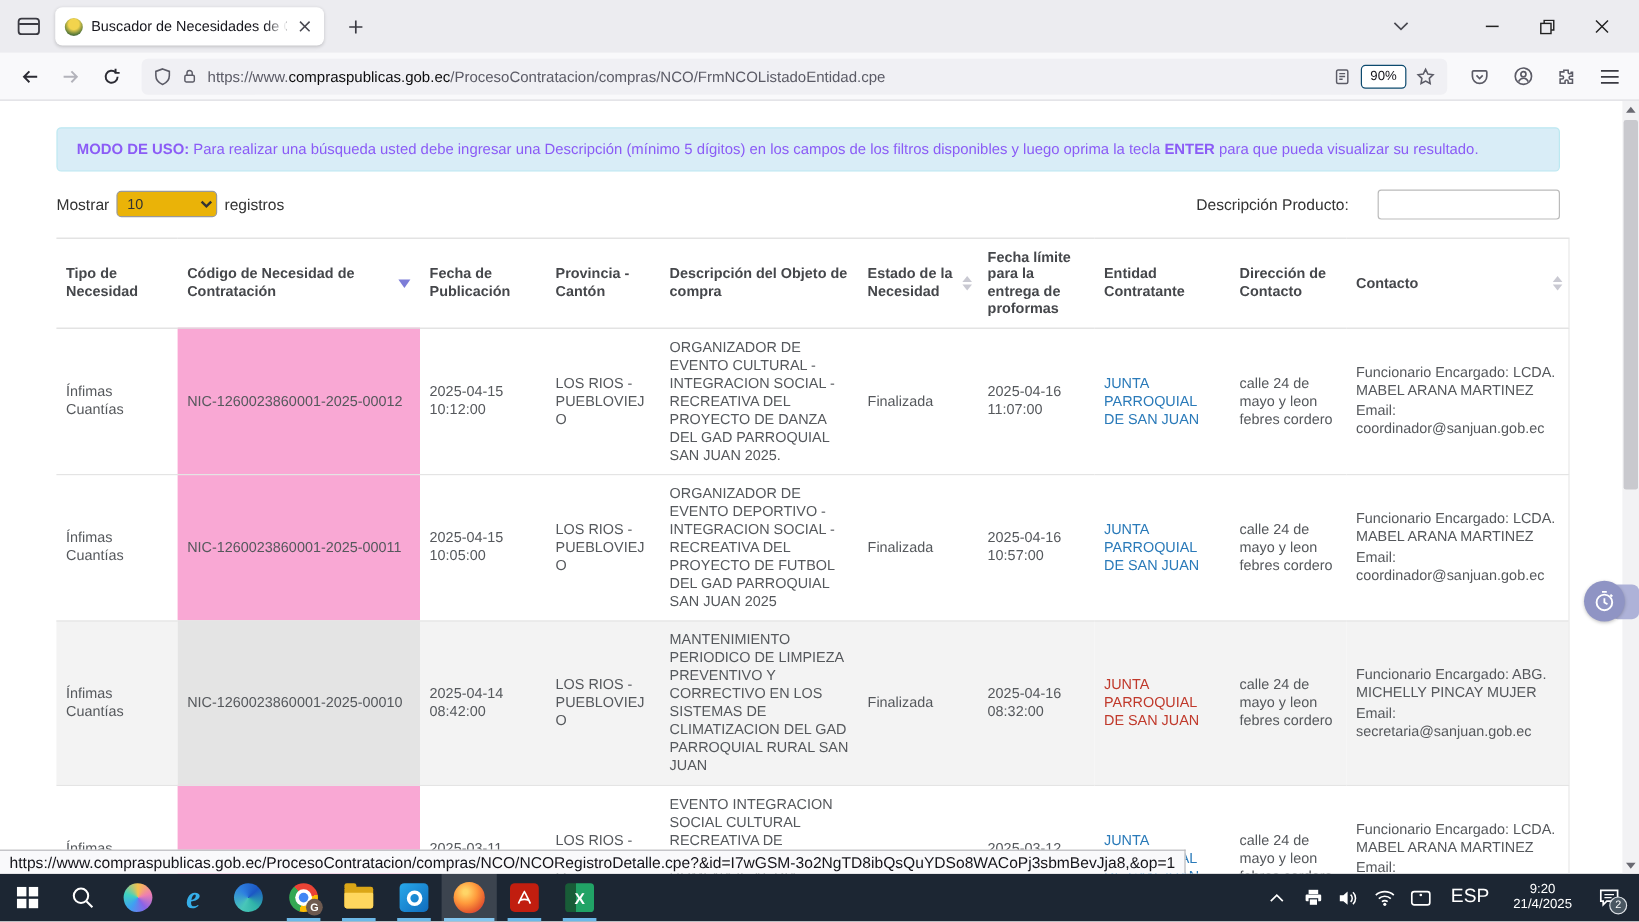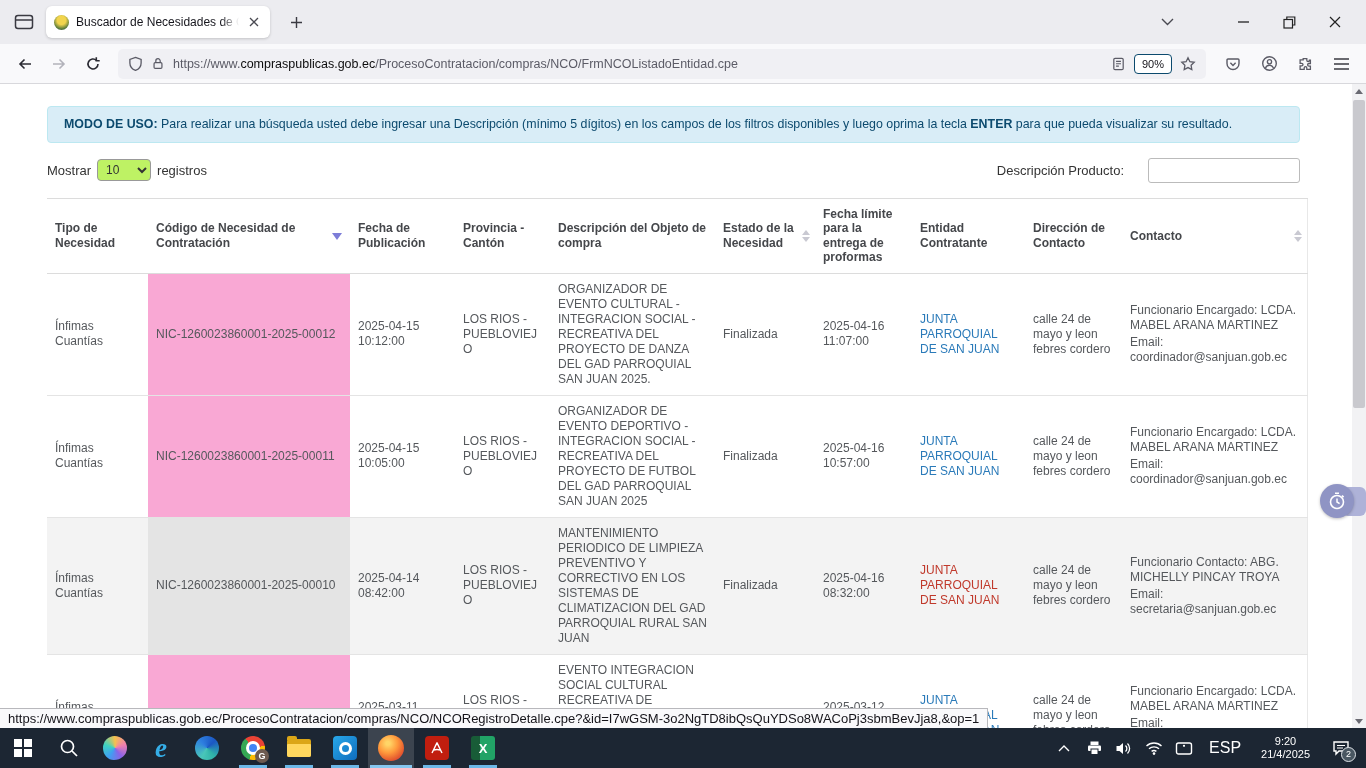--- a/index.html
+++ b/index.html
@@ -30,26 +30,26 @@
   .url-text .dim { color:#5b5b66; }
   .url-text .domain { color:#0c0c0d; }
   .zoom-pill { font-size:11px; color:#15141a; background:#fff; border:1px solid #0c4a6e; border-radius:4px; padding:3px 7px; }
   .toolbtns { display:flex; gap:6px; margin-left:2px; }
 
   
   .page { position:relative; height:644px; background:#fff; overflow:hidden; }
   .page-inner { padding:22px 0 0 47px; width:1307px; }
 
   .alert { width:1253px; height:37px; background:#d9edf7; border:1px solid #bce8f1; border-radius:4px;
-           color:#0c4a6e; font-size:12.4px; line-height:35px; padding:0 16px; white-space:nowrap; overflow:hidden; }
+           color:#8b5cf6; font-size:12.4px; line-height:35px; padding:0 16px; white-space:nowrap; overflow:hidden; }
   .alert b { font-weight:700; }
 
   .controls { width:1253px; margin-top:13px; height:28px; display:flex; align-items:center; justify-content:space-between; }
   .show-entries { font-size:13px; color:#333; display:flex; align-items:center; gap:6px; }
-  .show-entries select { font-size:12px; color:#333; padding:2px 4px; border:1px solid #999; border-radius:4px; background:#bef264; width:54px; height:22px; }
+  .show-entries select { font-size:12px; color:#333; padding:2px 4px; border:1px solid #999; border-radius:4px; background:#eab308; width:84px; height:22px; }
   .prod-filter { font-size:13px; color:#333; display:flex; align-items:center; gap:24px; }
   .prod-filter input { width:152px; height:25px; border:1px solid #bbb; border-radius:3px; padding:0 6px; font-size:12px; }
 
   table.grid { border-collapse:collapse; table-layout:fixed; width:1260px; margin-top:14px; font-size:12px; color:#55585c; }
   table.grid th { font-weight:700; color:#45474b; text-align:left; vertical-align:middle; padding:8px;
                   border-top:1px solid #dcdcdc; border-bottom:1px solid #dcdcdc; line-height:1.2; position:relative; }
   table.grid td { padding:8px; vertical-align:middle; border-bottom:1px solid #e4e4e4; line-height:1.25; word-wrap:break-word; }
   table.grid { border-right:1px solid #e8e8e8; }
   td.c-codigo { background:#f9a8d4; }
   tr.hovered td { background:#f3f3f3; }
@@ -340,21 +340,21 @@
           <td>Ínfimas Cuantías</td>
           <td class="c-codigo">NIC-1260023860001-2025-00010</td>
           <td>2025-04-14 08:42:00</td>
           <td>LOS RIOS - PUEBLOVIEJO</td>
           <td>MANTENIMIENTO PERIODICO DE LIMPIEZA PREVENTIVO Y CORRECTIVO EN LOS SISTEMAS DE CLIMATIZACION DEL GAD PARROQUIAL RURAL SAN JUAN</td>
           <td>Finalizada</td>
           <td>2025-04-16 08:32:00</td>
           <td><a class="entity-link visited">JUNTA PARROQUIAL DE SAN JUAN</a></td>
           <td>calle 24 de mayo y leon febres cordero</td>
           <td class="c-contacto">
-            <div>Funcionario Contacto: ABG. MICHELLY PINCAY TROYA</div>
+            <div>Funcionario Encargado: ABG. MICHELLY PINCAY MUJER</div>
             <div>Email: secretaria@sanjuan.gob.ec</div>
           </td>
         </tr>
         <tr class="row">
           <td>Ínfimas Cuantías</td>
           <td class="c-codigo">NIC-1260023860001-2025-00009</td>
           <td>2025-03-11 15:16:00</td>
           <td>LOS RIOS - PUEBLOVIEJO</td>
           <td>EVENTO INTEGRACION SOCIAL CULTURAL RECREATIVA DE ADULTOS MAYORES EN HOMENAJE AL DIA INTERNACIONAL DE LA MUJER MODALIDAD</td>
           <td>Finalizada</td>

